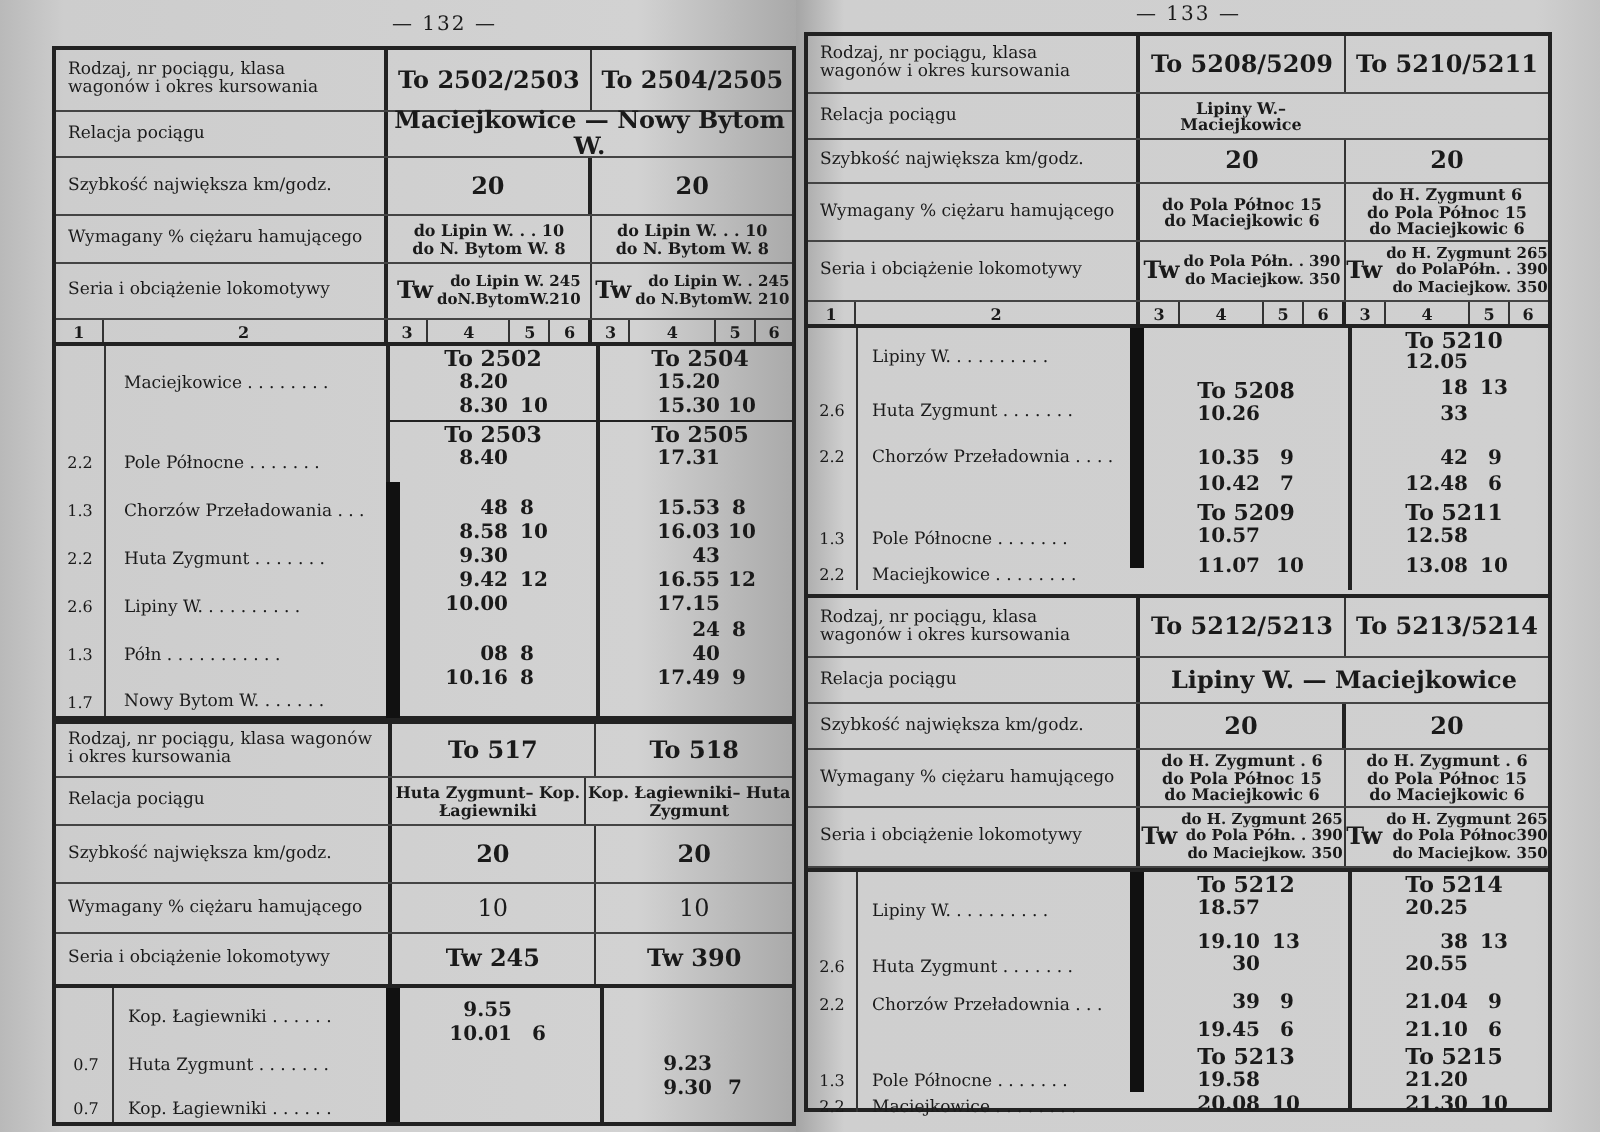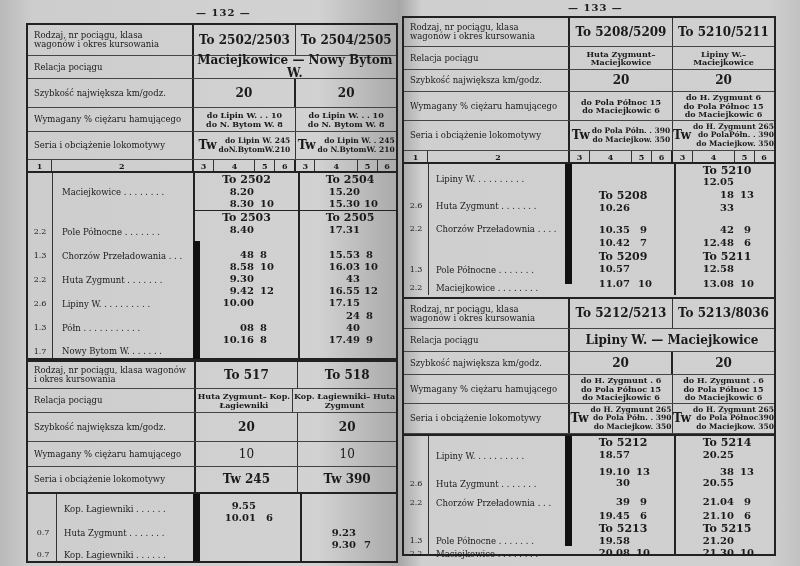--- a/index.html
+++ b/index.html
@@ -1,20 +1,20 @@
 <!DOCTYPE html>
 <html><head>
 <meta charset="utf-8">
 <style>
 *{box-sizing:border-box;margin:0;padding:0}
 body{width:800px;height:566px;background:#8a8a8a;font-family:"DejaVu Serif",serif;color:#1a1a1a;overflow:hidden;position:relative}
 .page{position:absolute;top:0;height:566px;background:#cfcfcf}
 #left{left:0;width:398px;background:linear-gradient(90deg,#b9b9b9 0,#cdcdcd 8%,#d2d2d2 80%,#a9a9a9 100%)}
 #right{left:398px;width:402px;background:linear-gradient(90deg,#a5a5a5 0,#cfcfcf 6%,#d0d0d0 92%,#c2c2c2 100%)}
-.pnum{position:absolute;top:7px;font-size:10px;font-weight:bold;letter-spacing:1px}
+.pnum{position:absolute;top:7px;font-size:10px;font-weight:normal;letter-spacing:1px}
 .tbl{position:absolute;border:2px solid #222}
 .hrow{display:flex;border-bottom:1px solid #444}
 .hlab{font-size:8.5px;padding:2px 6px;border-right:2px solid #222;display:flex;align-items:center;line-height:1.05}
 .hval{display:flex;align-items:center;justify-content:center;text-align:center;font-weight:bold;border-right:1px solid #333;line-height:1.05}
 .hval:last-child{border-right:none}
 .big{font-size:12px}
 .med{font-size:12px}
 .sm{font-size:8px}
 .tw{display:flex;align-items:center;justify-content:center;gap:2px;width:100%}
 .tw .t{font-size:12px;font-weight:bold}
@@ -207,21 +207,20 @@
   <div class="pnum" style="left:170px;top:2px">— 133 —</div>
 
   <div class="tbl" style="left:4px;top:16px;width:374px;height:283px">
     <div class="hrow" style="height:29px">
       <div class="hlab" style="width:166px">Rodzaj, nr pociągu, klasa wagonów i okres kursowania</div>
       <div class="hval big" style="width:103px">To 5208/5209</div>
       <div class="hval big" style="width:101px">To 5210/5211</div>
     </div>
     <div class="hrow" style="height:23px">
       <div class="hlab" style="width:166px">Relacja pociągu</div>
-      <div class="hval sm" style="width:103px">Huta Zygmunt– Maciejkowice</div>
       <div class="hval sm" style="width:101px">Lipiny W.– Maciejkowice</div>
     </div>
     <div class="hrow" style="height:22px">
       <div class="hlab" style="width:166px">Szybkość największa km/godz.</div>
       <div class="hval big" style="width:103px">20</div>
       <div class="hval big" style="width:101px">20</div>
     </div>
     <div class="hrow" style="height:29px">
       <div class="hlab" style="width:166px">Wymagany % ciężaru hamującego</div>
       <div class="hval sm" style="width:103px;flex-direction:column">
@@ -306,21 +305,21 @@
       <div class="val" style="left:290px;top:99px;width:40px">12.58</div>
       <div class="val" style="left:290px;top:114px;width:40px">13.08</div>
       <div class="n5" style="left:336px;top:114px">10</div>
     </div>
   </div>
 
   <div class="tbl" style="left:4px;top:297px;width:374px;height:259px">
     <div class="hrow" style="height:30px">
       <div class="hlab" style="width:166px">Rodzaj, nr pociągu, klasa wagonów i okres kursowania</div>
       <div class="hval big" style="width:103px">To 5212/5213</div>
-      <div class="hval big" style="width:101px">To 5213/8036</div>
+      <div class="hval big" style="width:101px">To 5213/5214</div>
     </div>
     <div class="hrow" style="height:23px">
       <div class="hlab" style="width:166px">Relacja pociągu</div>
       <div class="hval med" style="width:204px">Lipiny W. — Maciejkowice</div>
     </div>
     <div class="hrow" style="height:23px">
       <div class="hlab" style="width:166px">Szybkość największa km/godz.</div>
       <div class="hval big" style="width:103px;border-right:2px solid #222">20</div>
       <div class="hval big" style="width:101px">20</div>
     </div>

